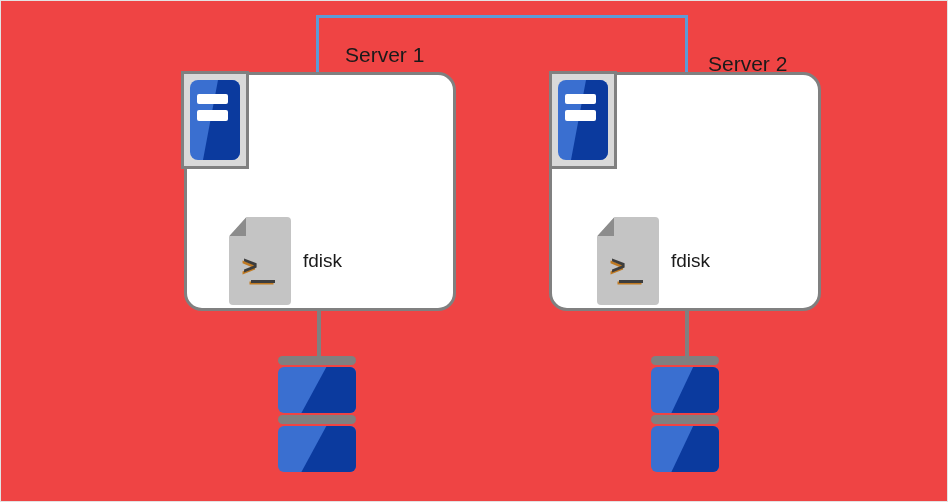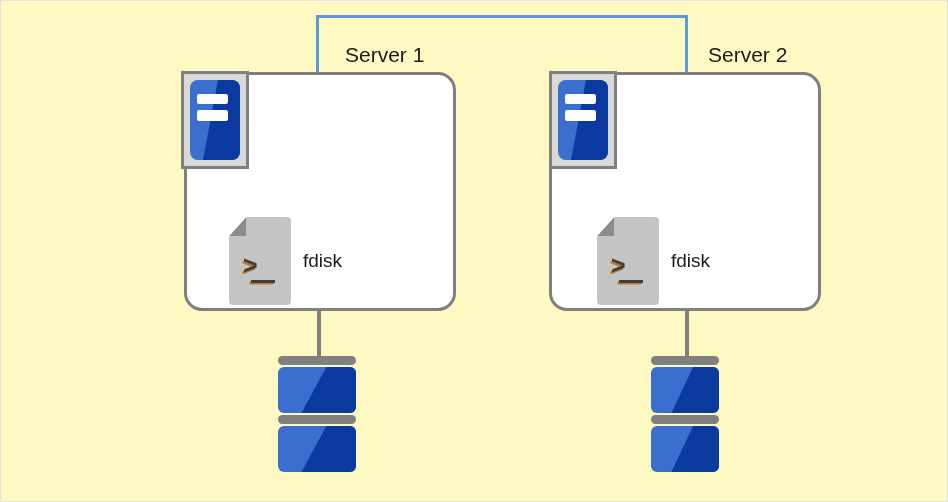--- a/index.html
+++ b/index.html
@@ -7,21 +7,21 @@
     padding: 0;
     background: #ffffff;
   }
   body {
     font-family: "Liberation Sans", sans-serif;
   }
   #canvas {
     position: relative;
     width: 948px;
     height: 502px;
-    background: #fef9c3;
+    background: #ef4444;
     border: 1px solid #e3e3e3;
     box-sizing: border-box;
     overflow: hidden;
   }
 
   
   .mirror-bracket {
     position: absolute;
     left: 315px;
     top: 14px;
@@ -215,21 +215,21 @@
   <div class="connector" style="left:316px; top:310px; height:50px;"></div>
 
   <div class="disk-stack" style="left:277px; top:355px; width:78px;">
     <div class="platter-bar"></div>
     <div class="platter"></div>
     <div class="platter-bar"></div>
     <div class="platter"></div>
   </div>
 
 
-  <div class="server-label" style="left:707px; top:43px;text-align:center;">Server 2</div>
+  <div class="server-label" style="left:707px; top:52px;text-align:center;">Server 2</div>
 
   <div class="server-box" style="left:548px; top:71px;"></div>
 
   <div class="server-icon" style="left:548px; top:70px;">
     <div class="chassis">
       <div class="bar b1"></div>
       <div class="bar b2"></div>
     </div>
   </div>
 

